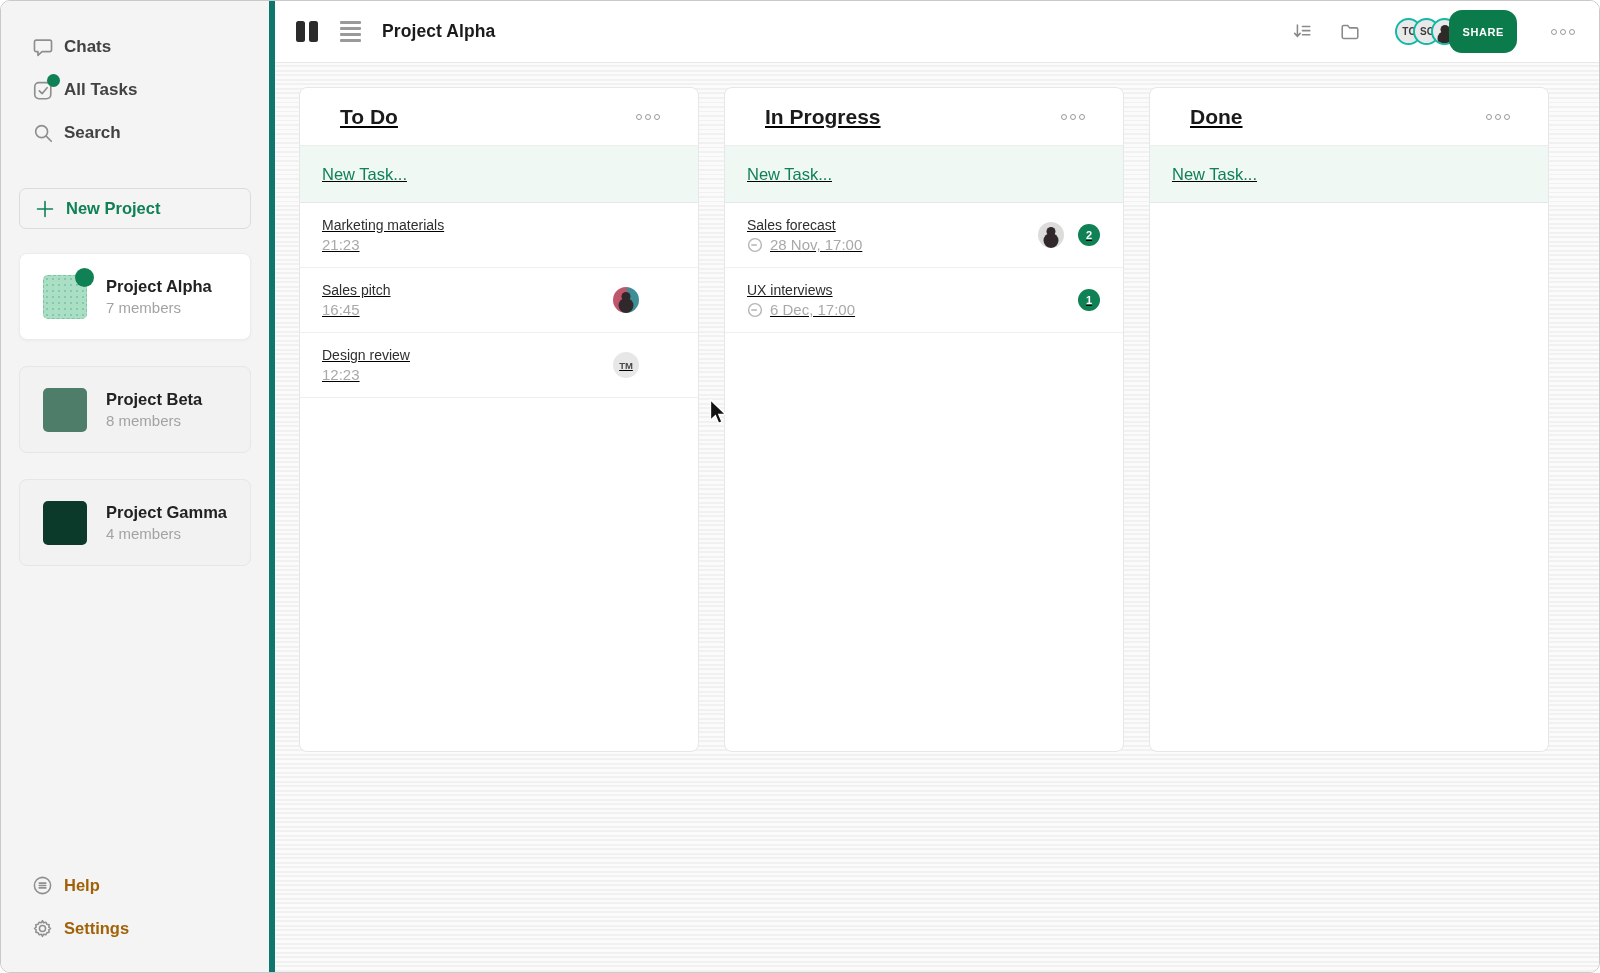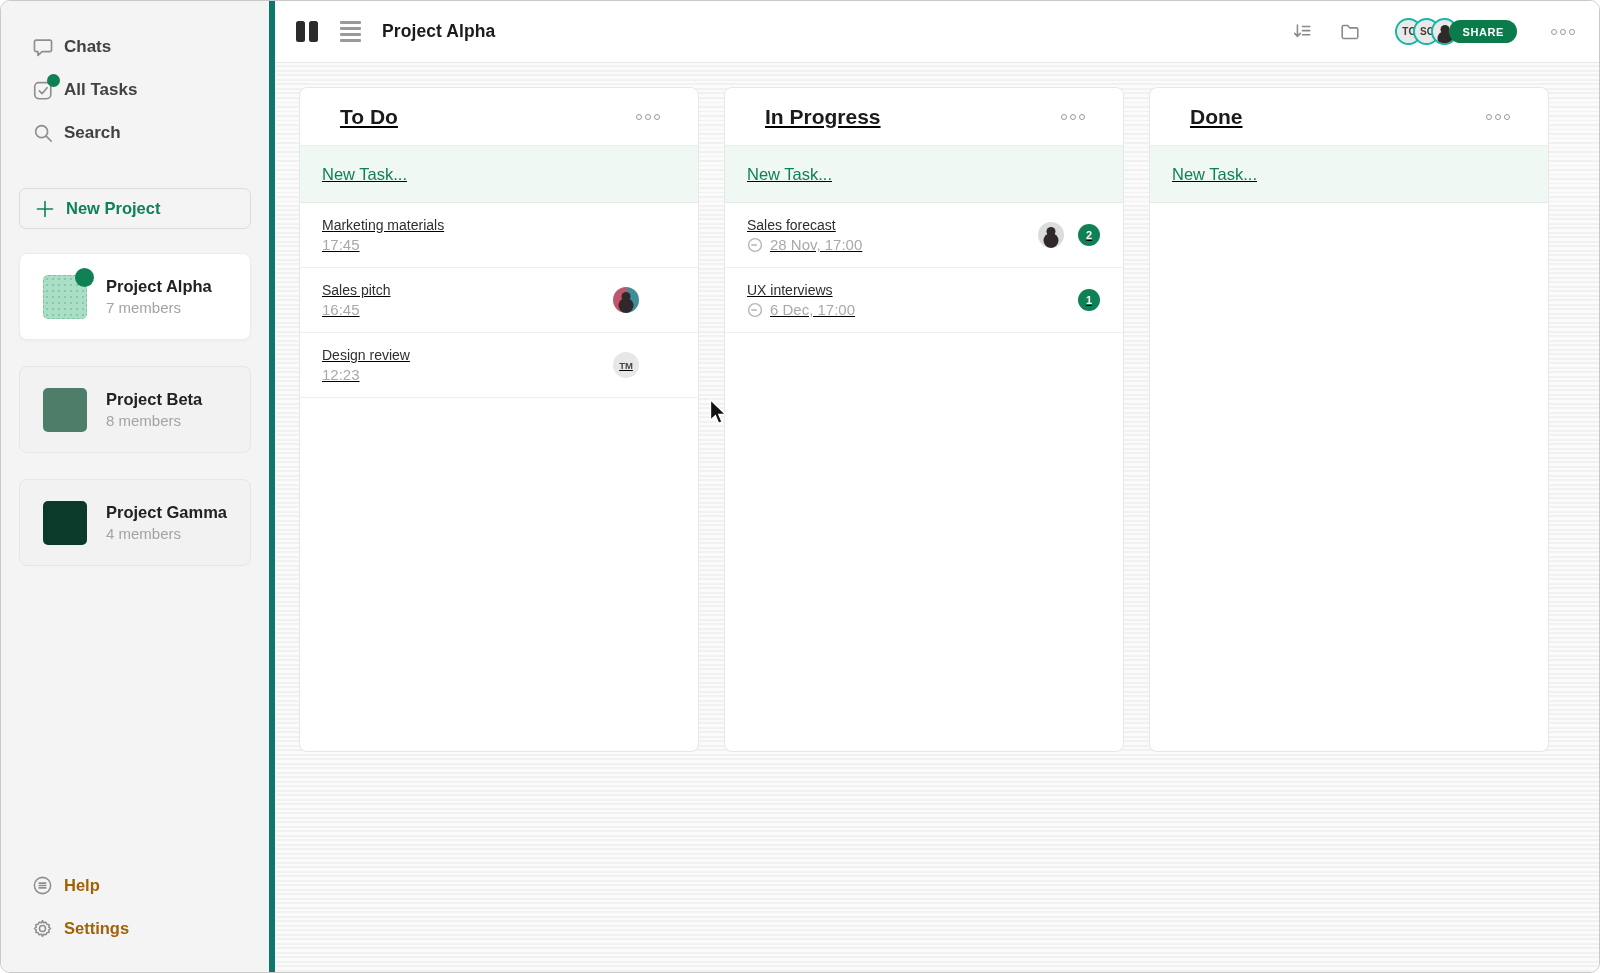--- a/index.html
+++ b/index.html
@@ -95,21 +95,21 @@
     display:flex; align-items:center; justify-content:center; flex:0 0 27px;
   }
   .avatar + .avatar { margin-left:-9px; }
   .avatar.photo-silhouette { position:relative; overflow:hidden; }
   .avatar.photo-silhouette::after {
     content:""; position:absolute; left:50%; top:5px; transform:translateX(-50%);
     width:9px; height:9px; border-radius:50%; background:#2f2a28;
     box-shadow:0 9px 0 3px #2f2a28;
   }
   .share-btn {
-    margin-left:-9px; height:23px; padding:0 13px; border:none; border-radius:13px;
+    margin-left:-9px; height:43px; padding:0 13px; border:none; border-radius:13px;
     background:var(--share); color:#fff; font-size:11px; font-weight:700; letter-spacing:0.6px;
     cursor:pointer; font-family:"Liberation Sans", sans-serif; z-index:1;
   }
   .dots-menu { display:flex; gap:3px; align-items:center; background:none; border:none; cursor:pointer; }
   .dots-menu i { display:block; width:6px; height:6px; border:1.5px solid #9a9a9a; border-radius:50%; }
   .topbar-right .dots-menu { margin-left:34px; }
 
   
   .board {
     flex:1; min-height:0;
@@ -318,21 +318,21 @@
               <i></i>
               <i></i>
           </button>
         </div>
         <div class="new-task-row">
           <span>New Task...</span>
         </div>
         <div class="task-row">
           <span class="task-text">
             <div class="task-title">Marketing materials</div>
-            <div class="task-meta">17:45</div>
+            <div class="task-meta">21:23</div>
           </span>
           <span class="slot-avatar"></span>
           <span class="slot-badge"></span>
         </div>
         <div class="task-row">
           <span class="task-text">
             <div class="task-title">Sales pitch</div>
             <div class="task-meta">16:45</div>
           </span>
           <span class="slot-avatar">

